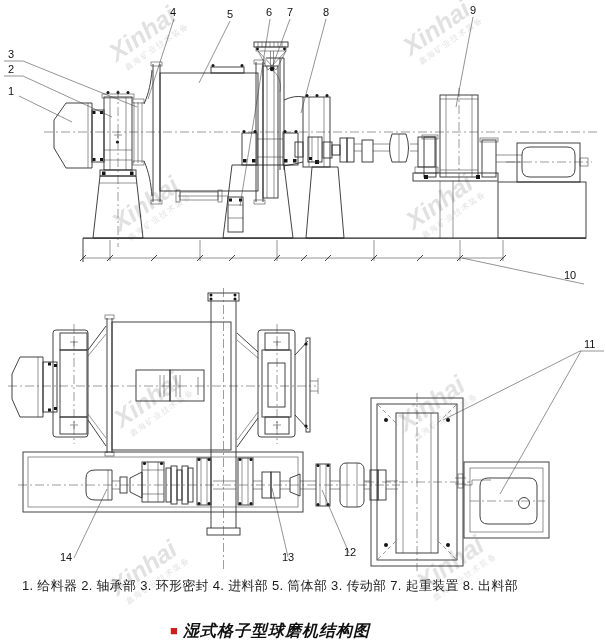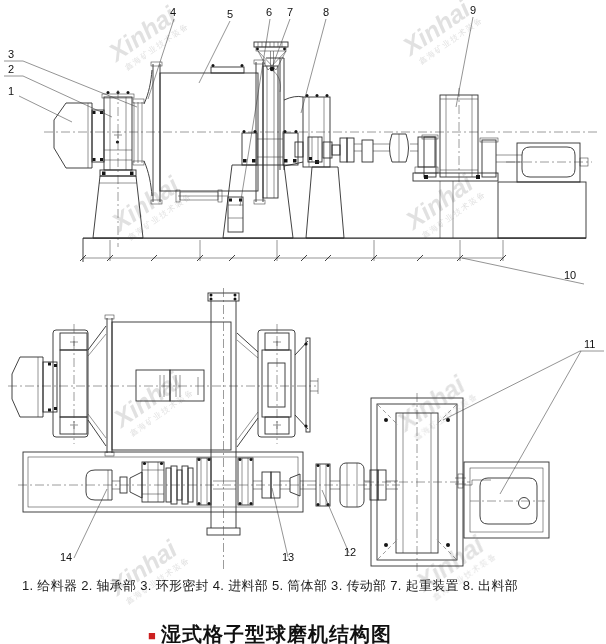--- a/index.html
+++ b/index.html
@@ -15,21 +15,21 @@
   .dot{fill:#151515;stroke:none;}
   .num{font-size:11px;fill:#111;}
   .wm-text{font-size:25px;font-weight:bold;font-style:italic;fill:#c9c9c9;}
   .wm-sub{font-size:8px;fill:#c9c9c9;letter-spacing:1.5px;}
   .legend-line{position:absolute;left:0;width:540px;text-align:center;color:#1b1b1b;
                font-size:13px;letter-spacing:0.3px;white-space:nowrap;}
   #legend1{top:577px;}
   #legend2{top:597px;}
   #title-row{position:absolute;left:0;top:621px;width:540px;text-align:center;white-space:nowrap;}
   .bullet{color:#cc2020;font-size:13px;vertical-align:1px;margin-right:5px;}
-  .title-text{color:#101010;font-size:20px;font-weight:bold;letter-spacing:1px;}
+  .title-text{color:#101010;font-size:16px;font-weight:bold;letter-spacing:1px;font-style:italic;}
 </style>
 </head>
 <body>
 
 <div id="stage">
 
 <svg id="drawing" width="606" height="644" viewBox="0 0 606 644">
 
   <g opacity="0.55">
     <g transform="translate(147,36) rotate(-35)">

